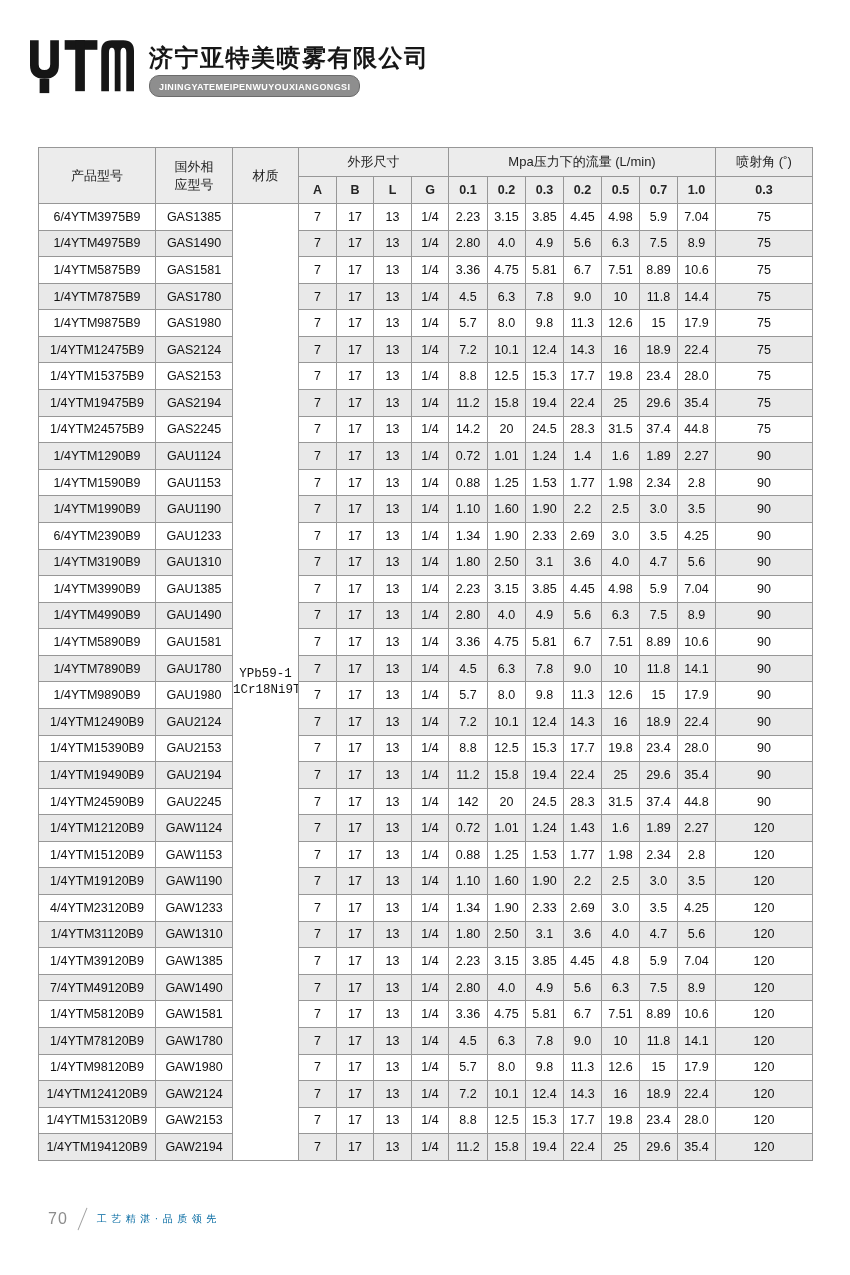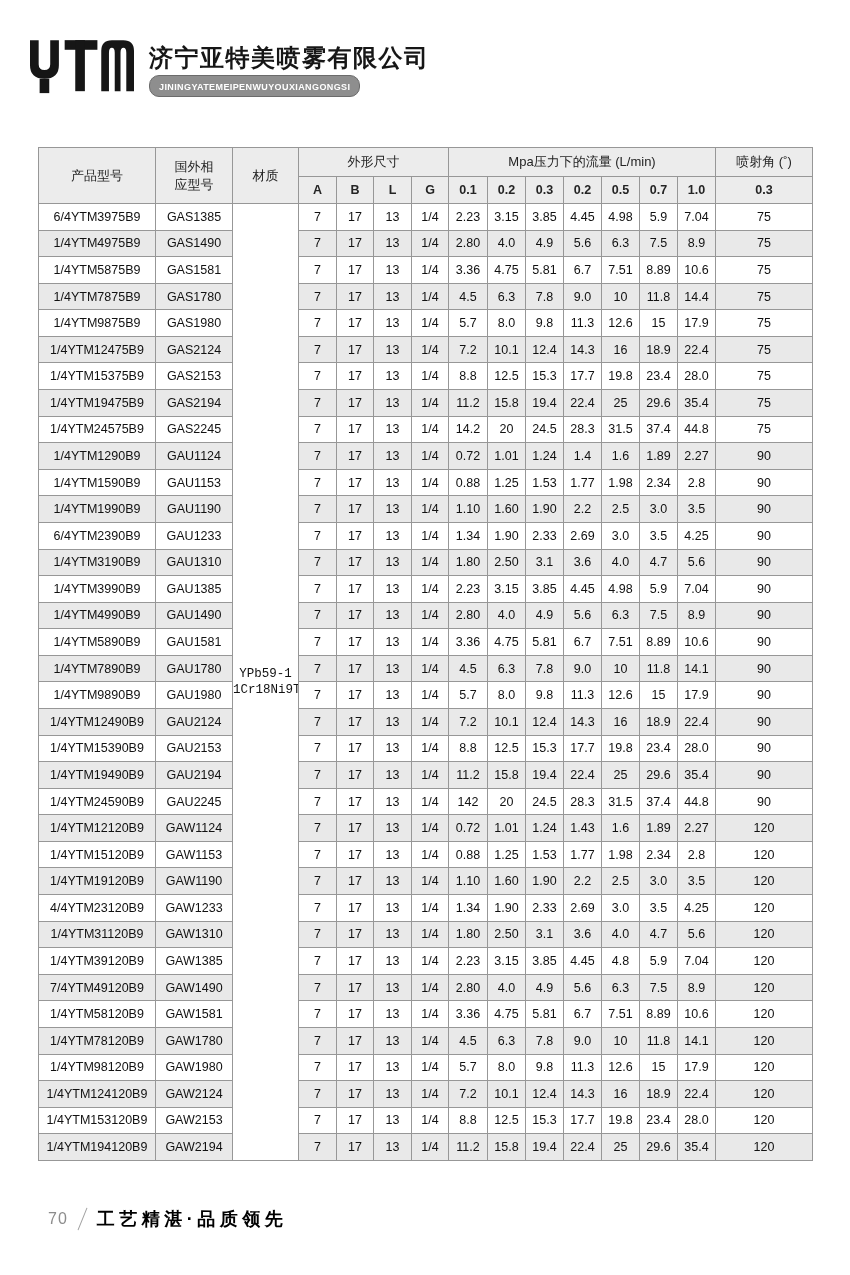--- a/index.html
+++ b/index.html
@@ -46,21 +46,21 @@
   }
   .spec-table tbody tr:nth-child(even) td { background:#e9e9e9; }
   .spec-table td.material-cell {
     background:#ffffff !important; font-size:12.5px; line-height:16px;font-family:Liberation Mono, monospace;
   }
 
   
   .page-footer { position:absolute; left:48px; top:1206px; height:26px; display:flex; align-items:center; }
   .page-number { font-size:16px; color:#8c8c8c; letter-spacing:1px; }
   .footer-slash { width:1px; height:24px; background:#a0a0a0; transform:rotate(22deg); margin:0 14px; }
-  .footer-slogan { font-size:18px; font-weight:bold; color:#000000; letter-spacing:4.5px; white-space:nowrap; }
+  .footer-slogan { font-size:10px; font-weight:normal; color:#0369a1; letter-spacing:4.5px; white-space:nowrap; }
 </style>
 </head>
 <body>
 
 <div class="brand-header">
   <svg class="logo-mark" viewBox="0 0 108 62" xmlns="http://www.w3.org/2000/svg" aria-hidden="true">
     <g fill="#161616">
 
       <path fill-rule="evenodd" d="M0,0 H30 V26 Q30,40 15,40 Q0,40 0,26 Z M9,0 H21 V25 Q21,31 15,31 Q9,31 9,25 Z"></path>
       <rect x="10" y="40" width="10" height="15"></rect>

